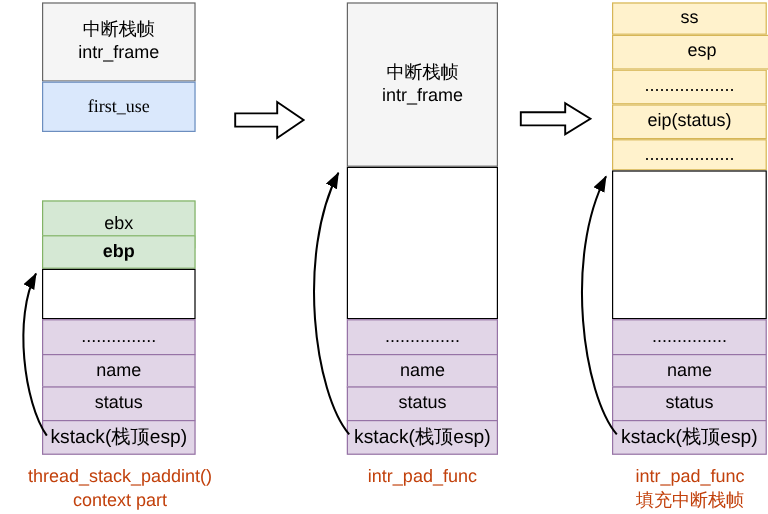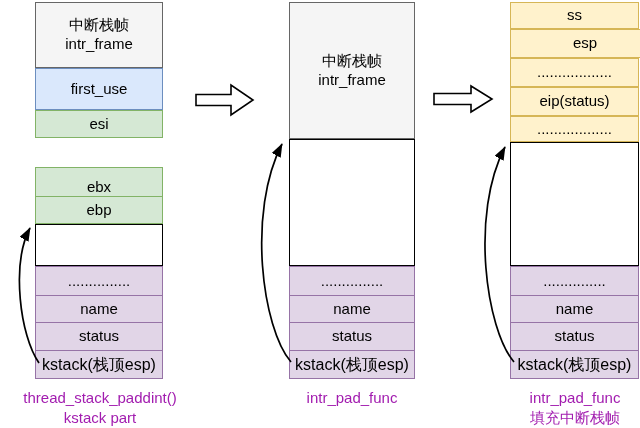--- a/index.html
+++ b/index.html
@@ -8,58 +8,57 @@
     font-family:"Liberation Sans", sans-serif; overflow:hidden;
   }
   .cell {
     position:absolute; box-sizing:border-box;
     border:1px solid #000000;
     display:flex; align-items:center; justify-content:center;
     text-align:center; font-size:15px; color:#000000; line-height:1.25;
     white-space:nowrap;
   }
   .gray   { background:#f5f5f5; border-color:#666666; }
-  .blue   { background:#dae8fc; border-color:#6c8ebf; }
+  .blue   { background:#dae8fc; border-color:#6c8ebf;font-family:Liberation Serif, serif; }
   .green  { background:#d5e8d4; border-color:#82b366; }
   .purple { background:#e1d5e7; border-color:#9673a6; }
   .yellow { background:#fff2cc; border-color:#d6b656; }
   .whitebox { background:#ffffff; border-color:#000000; }
   .hdr-line { display:block; }
   .hdr { flex-direction:column; }
   .caption {
     position:absolute; top:388px; text-align:center;
-    font-size:15px; line-height:1.32; color:#a21caf;
+    font-size:15px; line-height:1.32; color:#c2410c;
   }
   .caption span { display:block; }
   svg.overlay {
     position:absolute; left:0; top:0; width:640px; height:428px;
     pointer-events:none;
   }
 </style>
 </head>
 <body>
 
 <div class="canvas">
 
   <div class="cell gray hdr" style="left:35px; top:2px;  width:128px; height:66px;">
     <span class="hdr-line">中断栈帧</span>
     <span class="hdr-line">intr_frame</span>
   </div>
   <div class="cell blue" style="left:35px; top:68px;  width:128px; height:42px;">first_use</div>
-  <div class="cell green" style="left:35px; top:110px; width:128px; height:28px;">esi</div>
   <div class="cell green" style="left:35px; top:167px; width:128px; height:40px;">ebx</div>
-  <div class="cell green" style="left:35px; top:196px; width:128px; height:28px;">ebp</div>
+  <div class="cell green" style="left:35px; top:196px; width:128px; height:28px;font-weight:bold;">ebp</div>
   <div class="cell whitebox" style="left:35px; top:224px; width:128px; height:42px;"></div>
   <div class="cell purple" style="left:35px; top:266px; width:128px; height:30px;">...............</div>
   <div class="cell purple" style="left:35px; top:295px; width:128px; height:28px;">name</div>
   <div class="cell purple" style="left:35px; top:322px; width:128px; height:29px;">status</div>
   <div class="cell purple" style="left:35px; top:350px; width:128px; height:29px; font-size:16px;">kstack(栈顶esp)</div>
   <div class="caption" style="left:4px; width:192px;">
     <span>thread_stack_paddint()</span>
-    <span>kstack part</span>
+    <span>context part</span>
   </div>
 
   <div class="cell gray hdr" style="left:289px; top:2px; width:126px; height:137px;">
     <span class="hdr-line">中断栈帧</span>
     <span class="hdr-line">intr_frame</span>
   </div>
   <div class="cell whitebox" style="left:289px; top:139px; width:126px; height:127px;"></div>
   <div class="cell purple" style="left:289px; top:266px; width:126px; height:30px;">...............</div>
   <div class="cell purple" style="left:289px; top:295px; width:126px; height:28px;">name</div>
   <div class="cell purple" style="left:289px; top:322px; width:126px; height:29px;">status</div>

